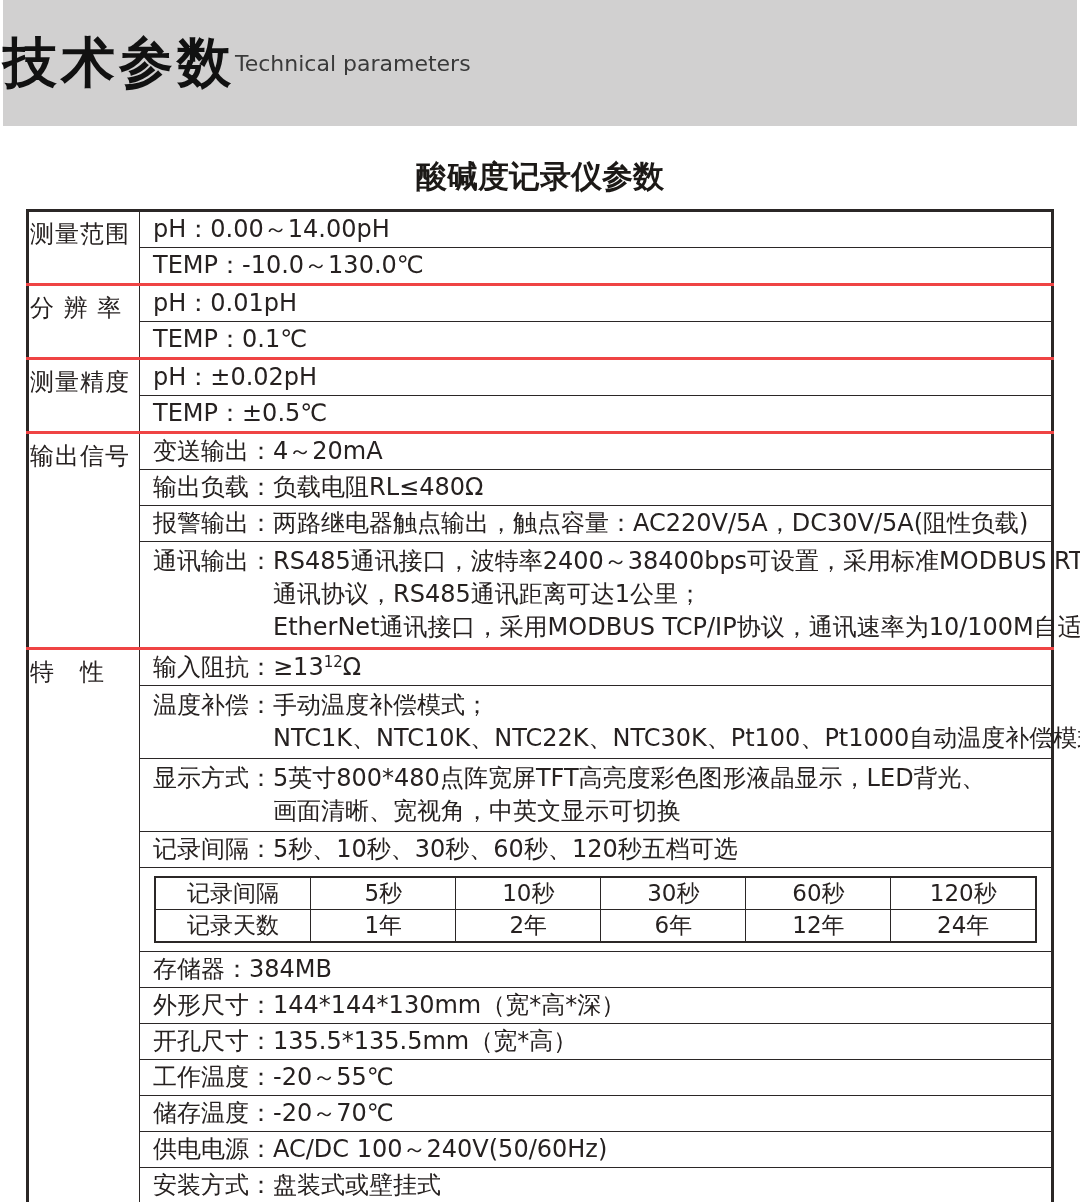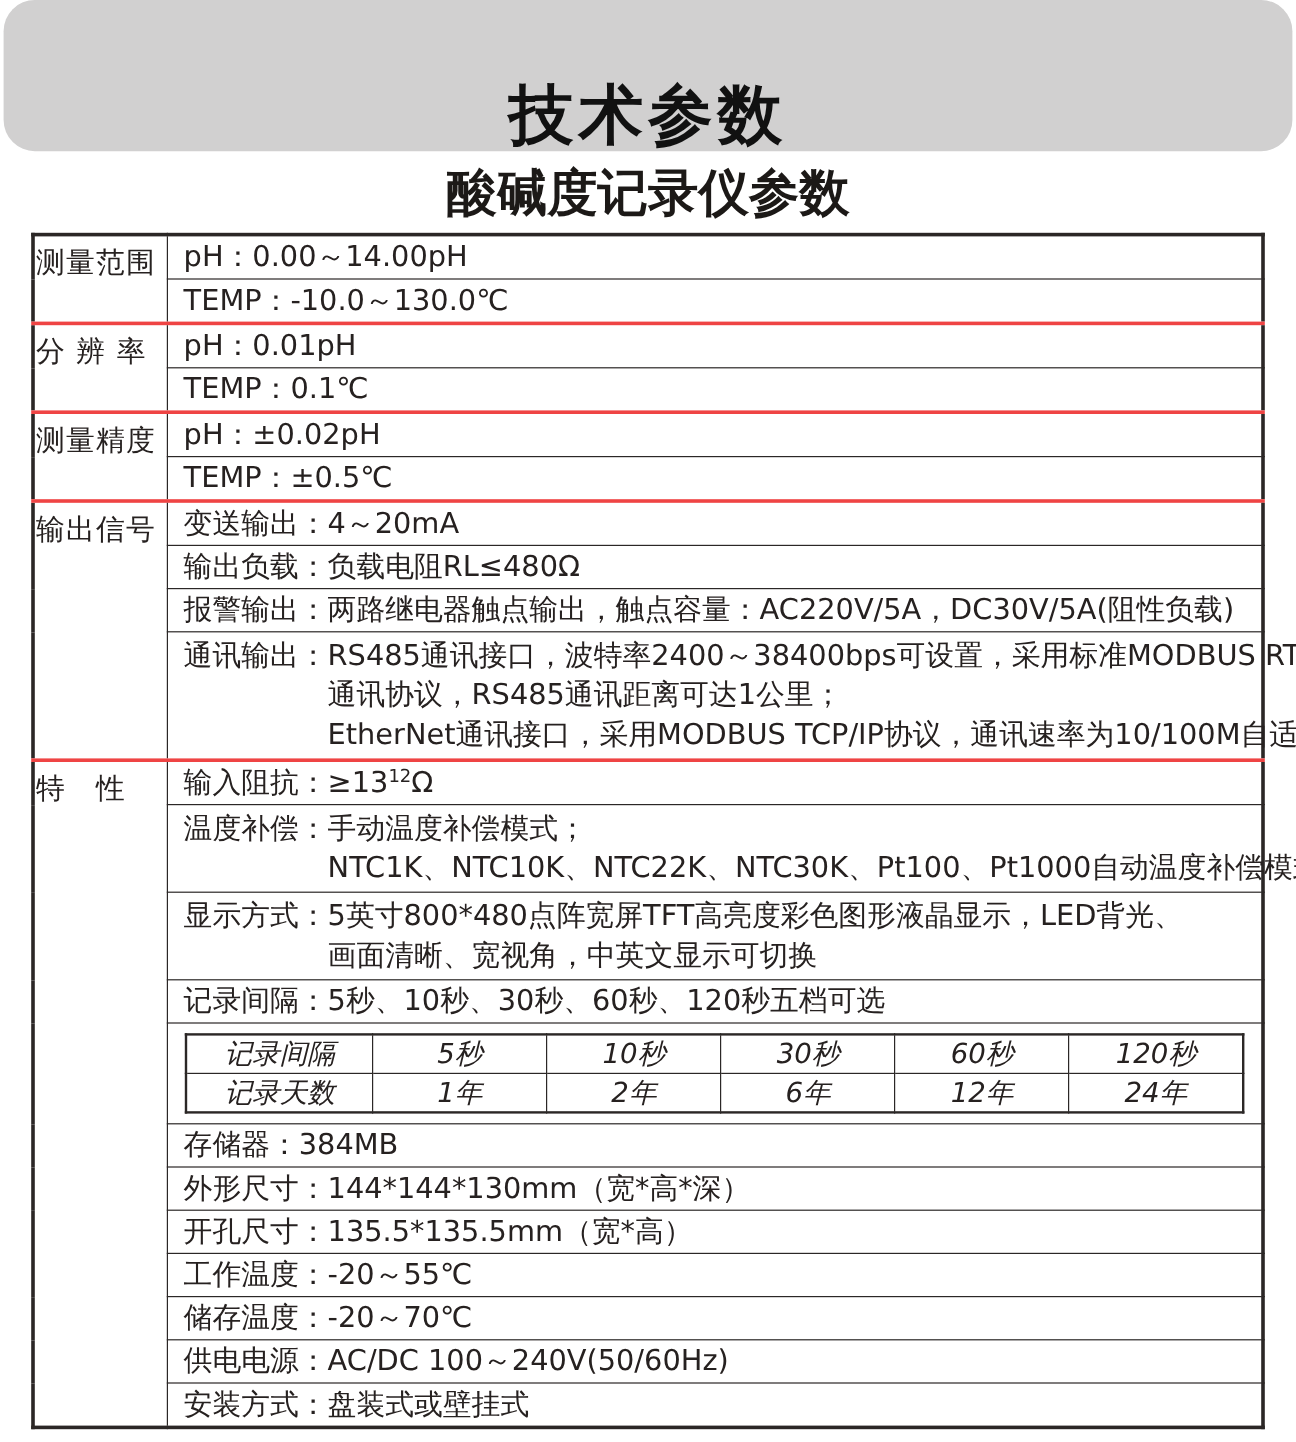--- a/index.html
+++ b/index.html
@@ -5,32 +5,32 @@
   html,body{margin:0;padding:0;}
   body{
     width:1080px;height:1202px;background:#ffffff;
     font-family:"DejaVu Sans","Liberation Sans",sans-serif;
     color:#262120;
     -webkit-font-smoothing:antialiased;
   }
   
   .banner{
     margin:0 3px;height:126px;background:#d1d0d0;
-    display:flex;flex-direction:column;align-items:center;justify-content:flex-end;border-radius:26px;
+    display:flex;flex-direction:row;align-items:center;justify-content:flex-start;
   }
   .banner-title{
     font-size:54px;font-weight:700;letter-spacing:4px;color:#111111;line-height:60px;
   }
   .banner-subtitle{
     font-size:22px;font-weight:400;color:#3a3a3a;line-height:26px;margin-top:2px;
   }
   
   .section-title{
-    margin-top:16px;text-align:center;
-    font-size:42px;font-weight:700;color:#1c1917;line-height:38px;
+    margin-top:31px;text-align:center;
+    font-size:31px;font-weight:700;color:#1c1917;line-height:38px;
   }
   
   table.spec{
     border-collapse:collapse;table-layout:fixed;
     width:1028px;margin:14px auto 0;
     border:3.5px solid #2b2726;
   }
   table.spec td{
     border:1.6px solid #2b2726;
     font-size:24px;font-weight:500;color:#262120;
@@ -48,34 +48,34 @@
   td.val .hang{display:flex;align-items:flex-start;}
   td.val .pfx{white-space:nowrap;flex:0 0 auto;line-height:33px;}
   td.val .lines{display:flex;flex-direction:column;}
   td.val .lines span{display:block;line-height:33px;white-space:nowrap;}
   td.val sup{font-size:15px;line-height:0;vertical-align:8px;text-align:right;}
   
   td.rec-wrap{padding:8px 14px;}
   table.rec{
     border-collapse:collapse;table-layout:fixed;width:100%;
     border:2.5px solid #2b2726;
-    font-style:italic;
   }
   table.rec td{
     border:1.6px solid #2b2726;height:31px;
     text-align:center;vertical-align:middle;
     font-size:23px;font-weight:500;padding:0;
   }
   table.rec td:first-child{width:17.5%;}
 </style>
 </head>
 <body>
 
 <div class="banner">
   <div class="banner-title">技术参数</div>
+  <div class="banner-subtitle">Technical parameters</div>
 </div>
 
 <div class="section-title">酸碱度记录仪参数</div>
 
 <table class="spec">
 
   <tbody>
       <tr class="plain">
     <td class="lbl" rowspan="2">测量范围</td>
     <td class="val">pH：0.00～14.00pH</td>

